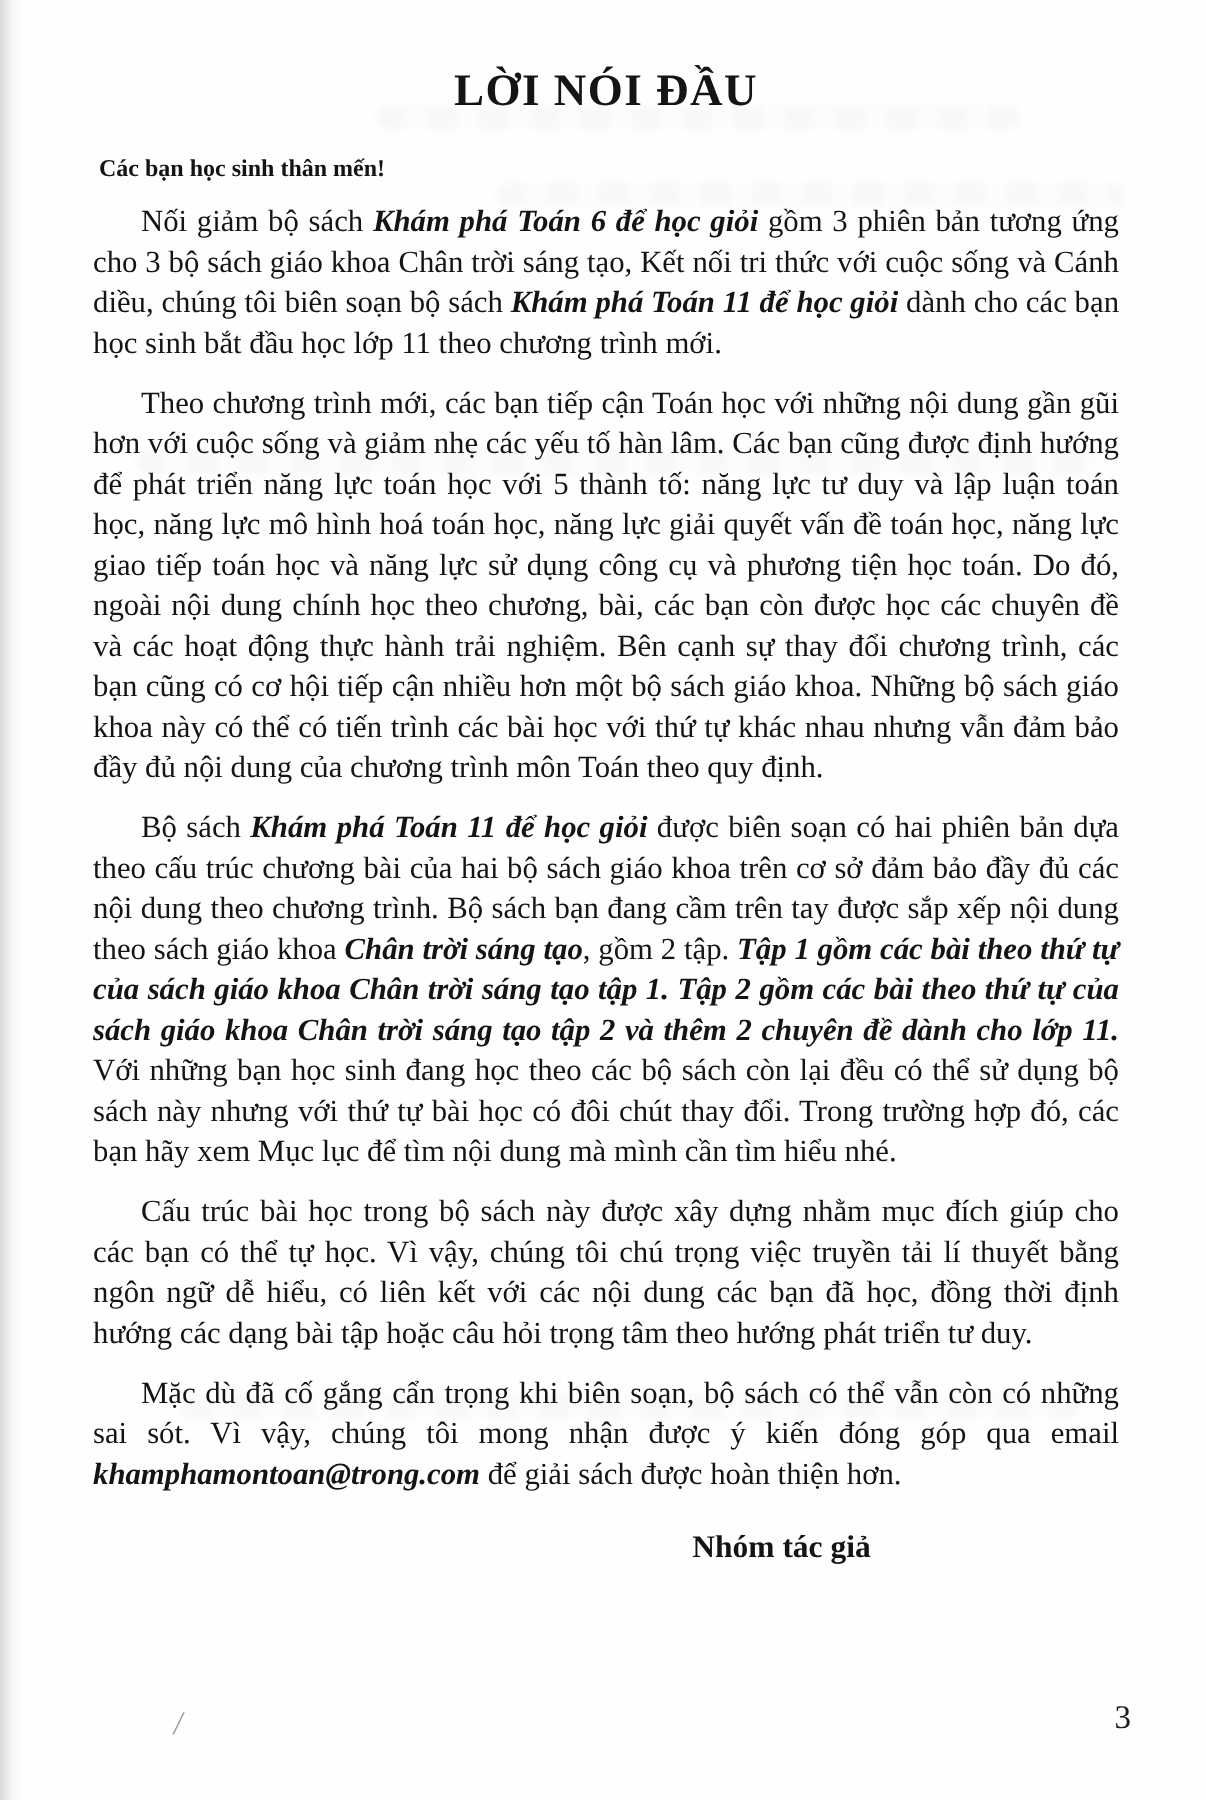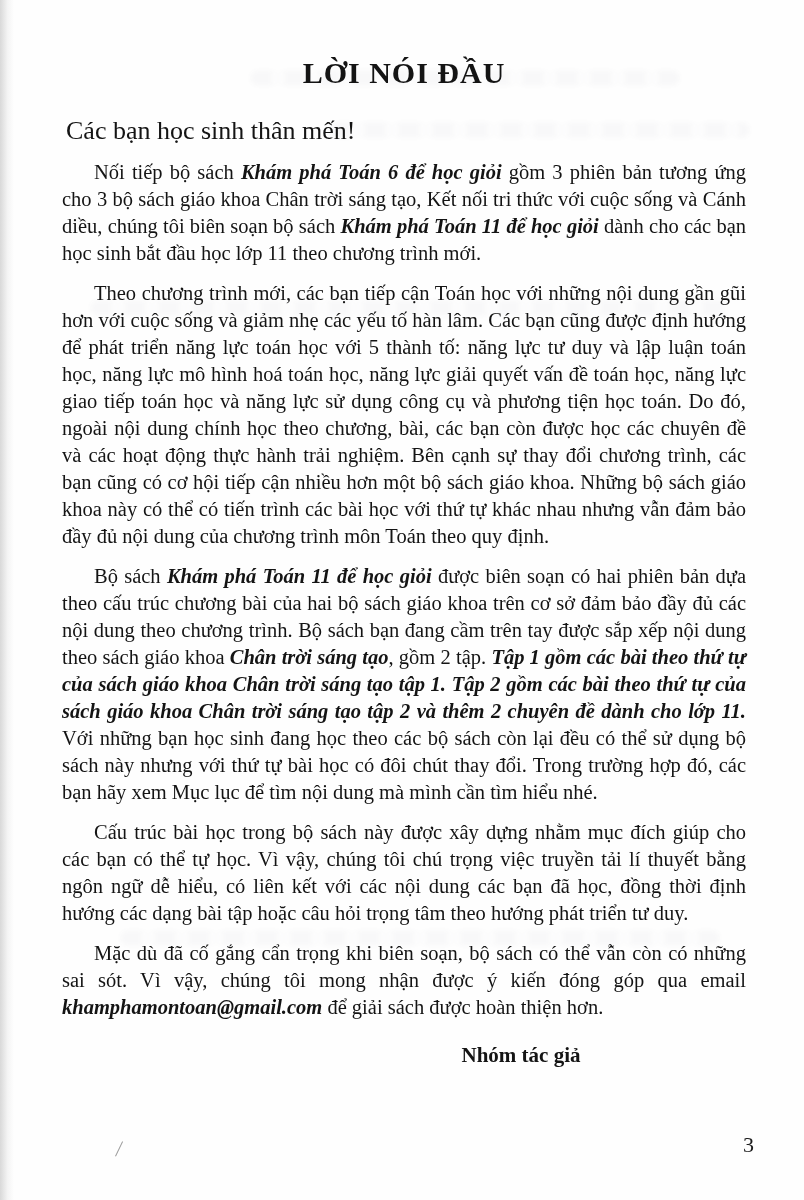--- a/index.html
+++ b/index.html
@@ -29,34 +29,35 @@
     height: 16px;
     border-radius: 8px;
     background: repeating-linear-gradient(to right, rgba(90,90,110,0.55) 0 22px, rgba(90,90,110,0.15) 22px 34px);
     opacity: 0.055;
     filter: blur(2px);
     pointer-events: none;
   }
   #content {
     position: absolute;
     left: 62px;
-    top: 56px;
+    top: 44px;
     width: 684px;
   }
   #doc-title {
     text-align: center;
     font-weight: bold;
     font-size: 30px;
     letter-spacing: 1px;
     margin: 0 0 26px 0;
   }
   #salutation {
-    font-size: 26px;
+    font-size: 16px;
     margin: 0 0 4px 0;
     padding-left: 4px;
+    font-weight: bold;
   }
   .para {
     margin: 13px 0 0 0;
     font-size: 20.5px;
     line-height: 27px;
     text-align: justify;
     text-indent: 32px;
   }
   .bi {
     font-weight: bold;
@@ -93,24 +94,24 @@
 
   <div class="ghost" style="left:250px; top:70px; width:430px;"></div>
   <div class="ghost" style="left:330px; top:122px; width:420px;"></div>
   <div class="ghost" style="left:90px; top:300px; width:640px;"></div>
   <div class="ghost" style="left:120px; top:930px; width:600px;"></div>
 
   <div id="content">
     <h1 id="doc-title">LỜI NÓI ĐẦU</h1>
     <p id="salutation">Các bạn học sinh thân mến!</p>
     <div id="paragraphs">
-        <p class="para"><span>Nối tiếp bộ sách </span><span class="bi">Khám phá Toán 6 để học giỏi</span><span> gồm 3 phiên bản tương ứng cho 3 bộ sách giáo khoa Chân trời sáng tạo, Kết nối tri thức với cuộc sống và Cánh diều, chúng tôi biên soạn bộ sách </span><span class="bi">Khám phá Toán 11 để học giỏi</span><span> dành cho các bạn học sinh bắt đầu học lớp 11 theo chương trình mới.</span></p>
+        <p class="para"><span>Nối giảm bộ sách </span><span class="bi">Khám phá Toán 6 để học giỏi</span><span> gồm 3 phiên bản tương ứng cho 3 bộ sách giáo khoa Chân trời sáng tạo, Kết nối tri thức với cuộc sống và Cánh diều, chúng tôi biên soạn bộ sách </span><span class="bi">Khám phá Toán 11 để học giỏi</span><span> dành cho các bạn học sinh bắt đầu học lớp 11 theo chương trình mới.</span></p>
         <p class="para"><span>Theo chương trình mới, các bạn tiếp cận Toán học với những nội dung gần gũi hơn với cuộc sống và giảm nhẹ các yếu tố hàn lâm. Các bạn cũng được định hướng để phát triển năng lực toán học với 5 thành tố: năng lực tư duy và lập luận toán học, năng lực mô hình hoá toán học, năng lực giải quyết vấn đề toán học, năng lực giao tiếp toán học và năng lực sử dụng công cụ và phương tiện học toán. Do đó, ngoài nội dung chính học theo chương, bài, các bạn còn được học các chuyên đề và các hoạt động thực hành trải nghiệm. Bên cạnh sự thay đổi chương trình, các bạn cũng có cơ hội tiếp cận nhiều hơn một bộ sách giáo khoa. Những bộ sách giáo khoa này có thể có tiến trình các bài học với thứ tự khác nhau nhưng vẫn đảm bảo đầy đủ nội dung của chương trình môn Toán theo quy định.</span></p>
         <p class="para"><span>Bộ sách </span><span class="bi">Khám phá Toán 11 để học giỏi</span><span> được biên soạn có hai phiên bản dựa theo cấu trúc chương bài của hai bộ sách giáo khoa trên cơ sở đảm bảo đầy đủ các nội dung theo chương trình. Bộ sách bạn đang cầm trên tay được sắp xếp nội dung theo sách giáo khoa </span><span class="bi">Chân trời sáng tạo</span><span>, gồm 2 tập. </span><span class="bi">Tập 1 gồm các bài theo thứ tự của sách giáo khoa Chân trời sáng tạo tập 1. Tập 2 gồm các bài theo thứ tự của sách giáo khoa Chân trời sáng tạo tập 2 và thêm 2 chuyên đề dành cho lớp 11.</span><span> Với những bạn học sinh đang học theo các bộ sách còn lại đều có thể sử dụng bộ sách này nhưng với thứ tự bài học có đôi chút thay đổi. Trong trường hợp đó, các bạn hãy xem Mục lục để tìm nội dung mà mình cần tìm hiểu nhé.</span></p>
         <p class="para"><span>Cấu trúc bài học trong bộ sách này được xây dựng nhằm mục đích giúp cho các bạn có thể tự học. Vì vậy, chúng tôi chú trọng việc truyền tải lí thuyết bằng ngôn ngữ dễ hiểu, có liên kết với các nội dung các bạn đã học, đồng thời định hướng các dạng bài tập hoặc câu hỏi trọng tâm theo hướng phát triển tư duy.</span></p>
-        <p class="para"><span>Mặc dù đã cố gắng cẩn trọng khi biên soạn, bộ sách có thể vẫn còn có những sai sót. Vì vậy, chúng tôi mong nhận được ý kiến đóng góp qua email </span><span class="bi">khamphamontoan@gmail.com</span><span> để giải sách được hoàn thiện hơn.</span></p>
+        <p class="para"><span>Mặc dù đã cố gắng cẩn trọng khi biên soạn, bộ sách có thể vẫn còn có những sai sót. Vì vậy, chúng tôi mong nhận được ý kiến đóng góp qua email </span><span class="bi">khamphamontoan@trong.com</span><span> để giải sách được hoàn thiện hơn.</span></p>
       </div>
     <div id="signature">Nhóm tác giả</div>
   </div>
 
   <div id="pen-mark">/</div>
   <div id="page-number">3</div>
 </div>
 
 </body></html>

